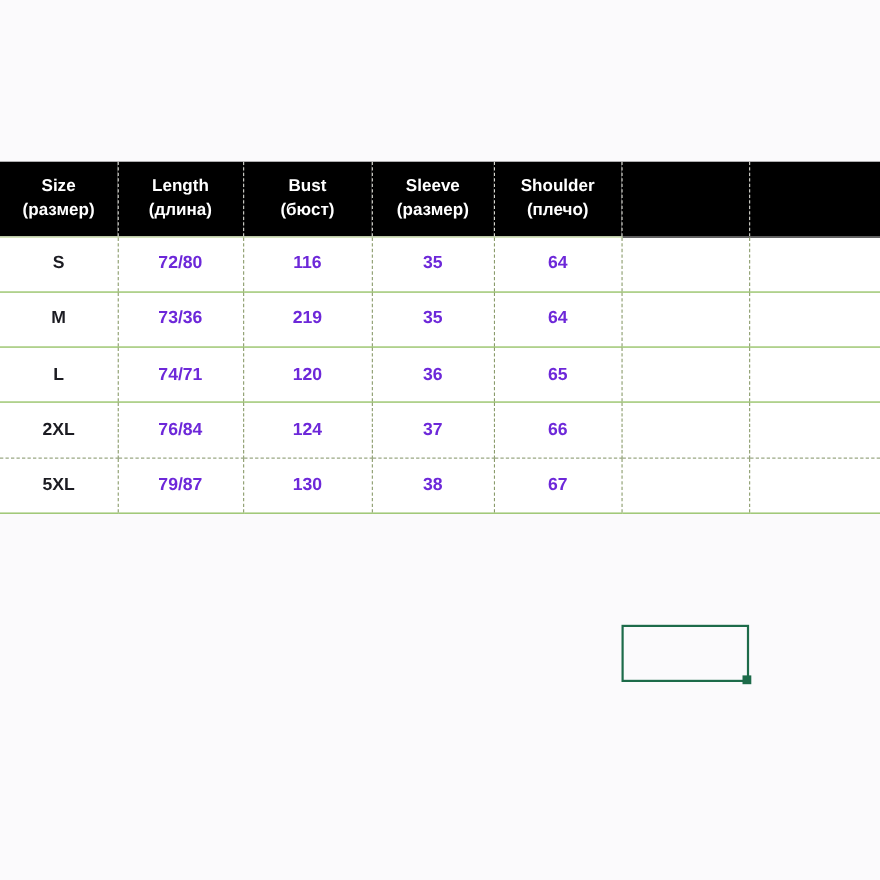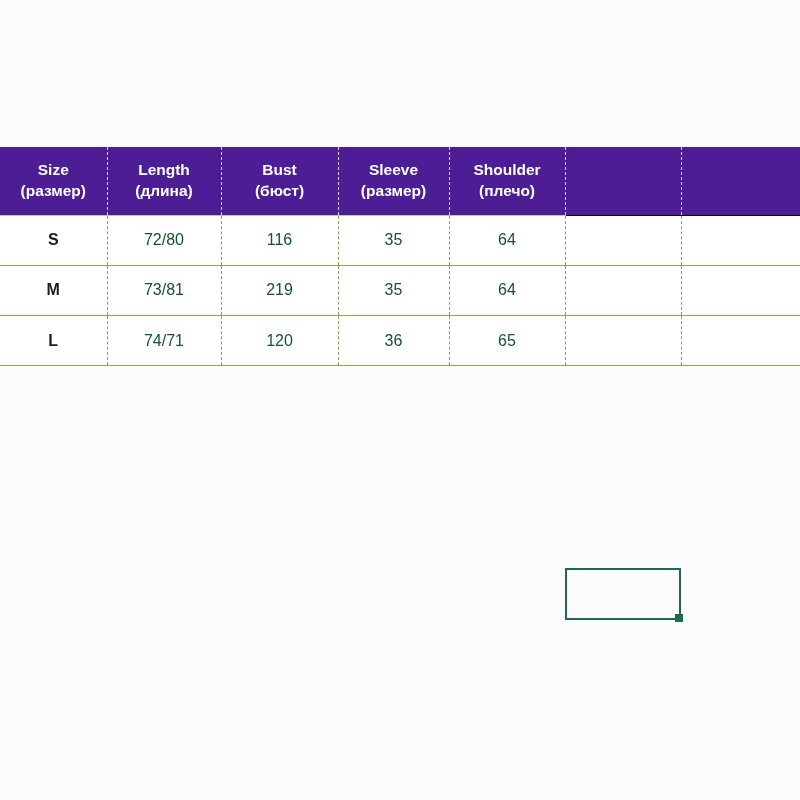--- a/index.html
+++ b/index.html
@@ -36,21 +36,21 @@
   col.c-bust     { width: 117px; }
   col.c-sleeve   { width: 111px; }
   col.c-shoulder { width: 116px; }
   col.c-blank1   { width: 116px; }
   col.c-blank2   { width: 119px; }
 
   
   thead tr { height: 68px; }
 
   thead th {
-    background: #4c1d95;
+    background: #000000;
     color: #ffffff;
     font-size: 15.5px;
     font-weight: bold;
     line-height: 1.35;
     text-align: center;
     vertical-align: middle;
     padding: 0 2px;
     border-right: 1px dashed #d8d8d0;
     border-bottom: 1px solid #b9cf94;
   }
@@ -62,25 +62,26 @@
   .head-en { display: block; }
   .head-ru { display: block; }
 
   
   tbody tr { height: 50.3px; }
 
   tbody td {
     text-align: center;
     vertical-align: middle;
     font-size: 16px;
-    color: #14532d;
+    color: #6d28d9;
     background: #ffffff;
     border-right: 1px dashed #8a9b6b;
     border-bottom: 1px solid #7cb342;
     padding: 0 2px;
+    font-weight: bold;
   }
   tbody td:last-child {
     border-right: none;
   }
   tbody td.size-cell {
     font-weight: bold;
     color: #1c1c22;
     border-right: 1px dashed #8a9b6b;
   }
 
@@ -161,35 +162,53 @@
         <td class="size-cell">S</td>
         <td>72/80</td>
         <td>116</td>
         <td>35</td>
         <td>64</td>
         <td></td>
         <td></td>
       </tr>
       <tr>
         <td class="size-cell">M</td>
-        <td>73/81</td>
+        <td>73/36</td>
         <td>219</td>
         <td>35</td>
         <td>64</td>
         <td></td>
         <td></td>
       </tr>
       <tr>
         <td class="size-cell">L</td>
         <td>74/71</td>
         <td>120</td>
         <td>36</td>
         <td>65</td>
         <td></td>
         <td></td>
       </tr>
+      <tr class="dashed-below">
+        <td class="size-cell">2XL</td>
+        <td>76/84</td>
+        <td>124</td>
+        <td>37</td>
+        <td>66</td>
+        <td></td>
+        <td></td>
+      </tr>
+      <tr>
+        <td class="size-cell">5XL</td>
+        <td>79/87</td>
+        <td>130</td>
+        <td>38</td>
+        <td>67</td>
+        <td></td>
+        <td></td>
+      </tr>
     </tbody>
   </table>
 
   <div class="cell-selection"></div>
   <div class="fill-handle"></div>
 
 </div>
 
 </body></html>

